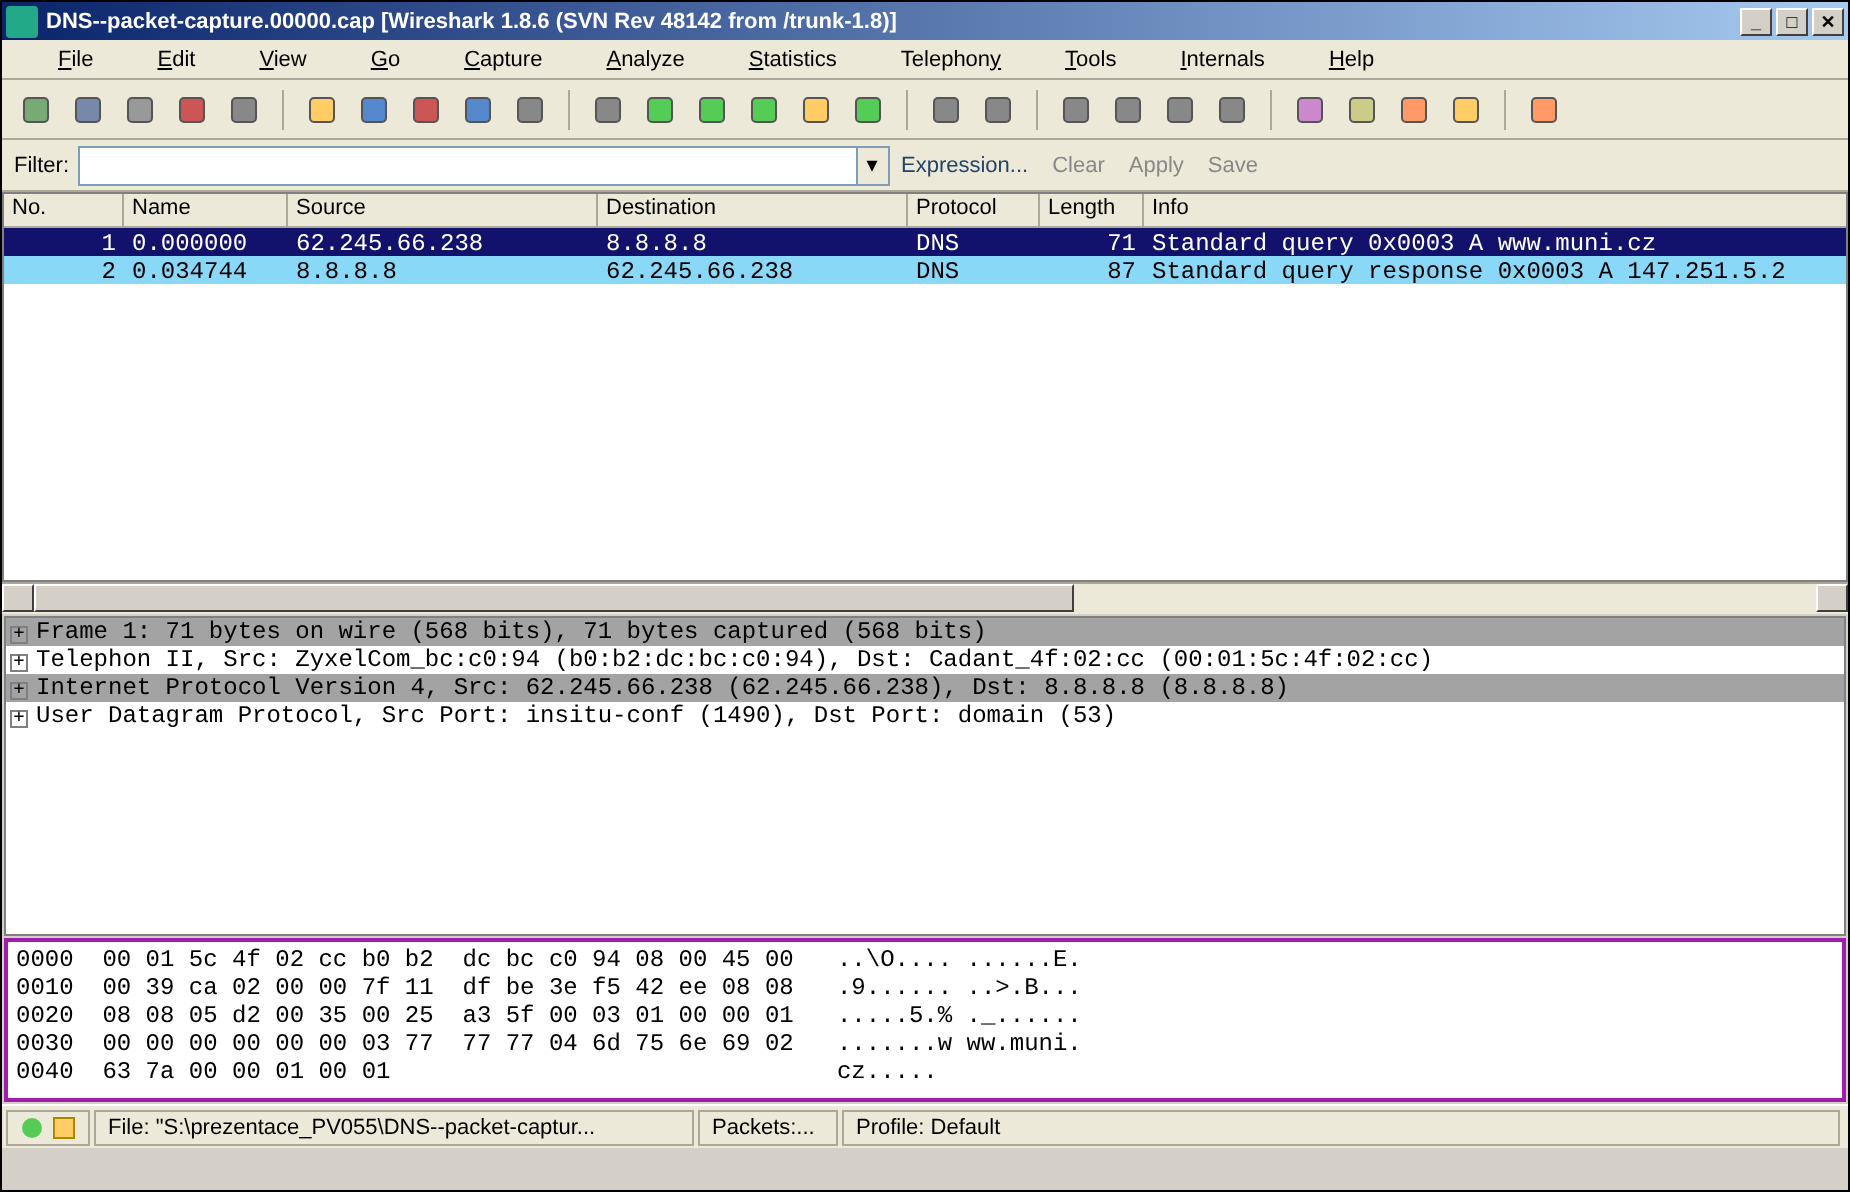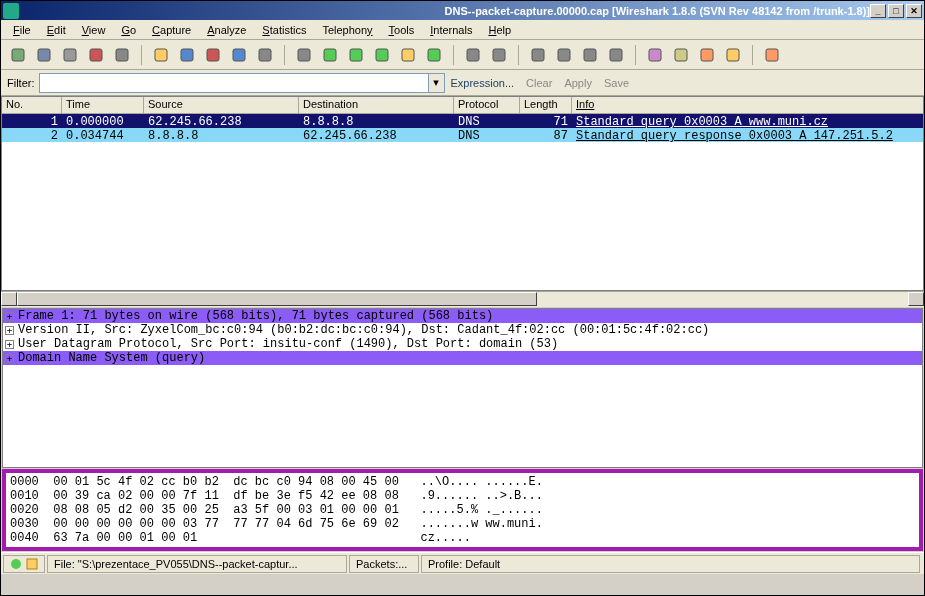--- a/index.html
+++ b/index.html
@@ -14,21 +14,20 @@
 }
 .titlebar {
   background: linear-gradient(to right, #0a246a, #a6caf0);
   color: #fff;
   height: 19px;
   display: flex;
   align-items: center;
   padding: 0 2px;
   font-weight: bold;
   font-size: 11px;
-  text-align: right;
 }
 .titlebar .app-icon {
   width: 16px; height: 16px;
   background: #2a8; border-radius: 2px;
   margin-right: 4px;
   display: inline-block;
 }
 .titlebar .title-text { flex: 1; }
 .titlebar .win-btns { display: flex; gap: 2px; }
 .win-btn {
@@ -48,20 +47,21 @@
   background: #ece9d8;
   border-bottom: 1px solid #aca899;
   height: 20px;
   display: flex;
   align-items: center;
   padding: 0 4px;
 }
 .menu-item {
   padding: 2px 8px;
   cursor: default;
+  margin-left: 16px;
 }
 .menu-item .u { text-decoration: underline; }
 .toolbar {
   background: #ece9d8;
   border-bottom: 1px solid #aca899;
   height: 30px;
   display: flex;
   align-items: center;
   padding: 2px 6px;
   gap: 4px;
@@ -128,21 +128,21 @@
   padding: 1px 4px;
   overflow: hidden;
   white-space: nowrap;
 }
 .col-no { width: 60px; text-align: left; }
 .col-time { width: 82px; }
 .col-src { width: 155px; }
 .col-dst { width: 155px; }
 .col-proto { width: 66px; }
 .col-len { width: 52px; }
-.col-info { flex: 1; border-right: none; text-decoration: underline; }
+.col-info { flex: 1; border-right: none; }
 .list-body {
   font-family: "Courier New", monospace;
   font-size: 12px;
 }
 .row {
   display: flex;
   height: 14px;
   line-height: 14px;
 }
 .row-sel {
@@ -194,25 +194,25 @@
 .tree-row .exp {
   display: inline-block;
   width: 9px; height: 9px;
   border: 1px solid #808080;
   margin-right: 4px;
   text-align: center;
   line-height: 7px;
   font-size: 9px;
   font-family: monospace;
 }
-.tree-row.shade { background: #8b5cf6; }
+.tree-row.shade { background: #a3a3a3; }
 
 .hex-pane {
   background: #fff;
-  border: 4px solid #a21caf;
+  border: 2px solid #a21caf;
   margin: 1px;
   height: 82px;
   font-family: "Courier New", monospace;
   font-size: 12px;
   padding: 2px 4px;
   overflow: auto;
   white-space: pre;
 }
 
 .statusbar {
@@ -412,21 +412,21 @@
   <div class="filter-dd">▾</div>
   <span class="filter-link">Expression...</span>
   <span class="filter-dis">Clear</span>
   <span class="filter-dis">Apply</span>
   <span class="filter-dis">Save</span>
 </div>
 
 <div class="packet-list">
   <div class="list-header">
     <div class="col col-no">No.</div>
-    <div class="col col-time">Time</div>
+    <div class="col col-time">Name</div>
     <div class="col col-src">Source</div>
     <div class="col col-dst">Destination</div>
     <div class="col col-proto">Protocol</div>
     <div class="col col-len">Length</div>
     <div class="col col-info">Info</div>
   </div>
   <div class="list-body" id="packet-rows">
       <div class="row row-sel">
         <div class="col col-no" style="text-align:right">1</div>
         <div class="col col-time">0.000000</div>
@@ -449,23 +449,23 @@
 </div>
 <div class="list-bottom-scroll">
   <div class="scroll-btn"></div>
   <div class="scroll-thumb"></div>
   <div style="flex:1"></div>
   <div class="scroll-btn"></div>
 </div>
 
 <div class="details-pane" id="details-pane">
     <div class="tree-row shade"><span class="exp">+</span><span>Frame 1: 71 bytes on wire (568 bits), 71 bytes captured (568 bits)</span></div>
-    <div class="tree-row"><span class="exp">+</span><span>Version II, Src: ZyxelCom_bc:c0:94 (b0:b2:dc:bc:c0:94), Dst: Cadant_4f:02:cc (00:01:5c:4f:02:cc)</span></div>
+    <div class="tree-row"><span class="exp">+</span><span>Telephon II, Src: ZyxelCom_bc:c0:94 (b0:b2:dc:bc:c0:94), Dst: Cadant_4f:02:cc (00:01:5c:4f:02:cc)</span></div>
+    <div class="tree-row shade"><span class="exp">+</span><span>Internet Protocol Version 4, Src: 62.245.66.238 (62.245.66.238), Dst: 8.8.8.8 (8.8.8.8)</span></div>
     <div class="tree-row"><span class="exp">+</span><span>User Datagram Protocol, Src Port: insitu-conf (1490), Dst Port: domain (53)</span></div>
-    <div class="tree-row shade"><span class="exp">+</span><span>Domain Name System (query)</span></div>
   </div>
 
 <div class="hex-pane" id="hex-pane">0000  00 01 5c 4f 02 cc b0 b2  dc bc c0 94 08 00 45 00   ..\O.... ......E.
 0010  00 39 ca 02 00 00 7f 11  df be 3e f5 42 ee 08 08   .9...... ..&gt;.B...
 0020  08 08 05 d2 00 35 00 25  a3 5f 00 03 01 00 00 01   .....5.% ._......
 0030  00 00 00 00 00 00 03 77  77 77 04 6d 75 6e 69 02   .......w ww.muni.
 0040  63 7a 00 00 01 00 01                               cz..... </div>
 
 <div class="statusbar">
   <div class="status-seg">

